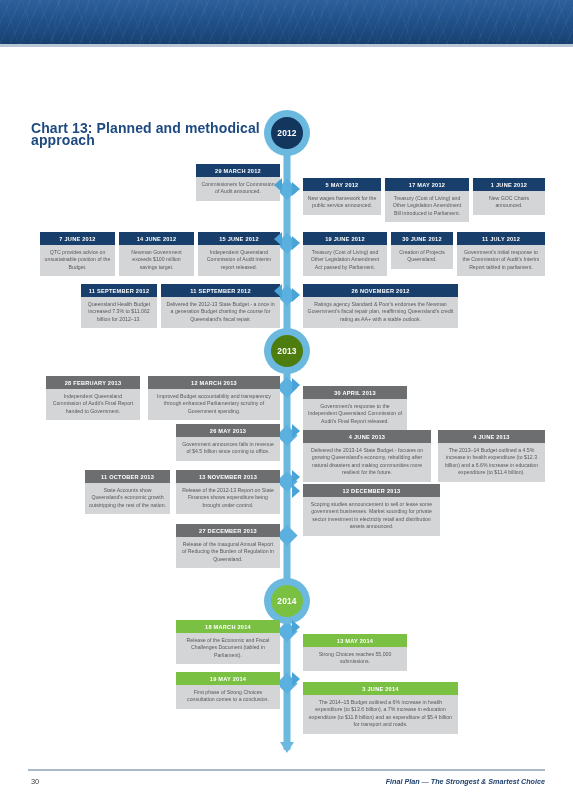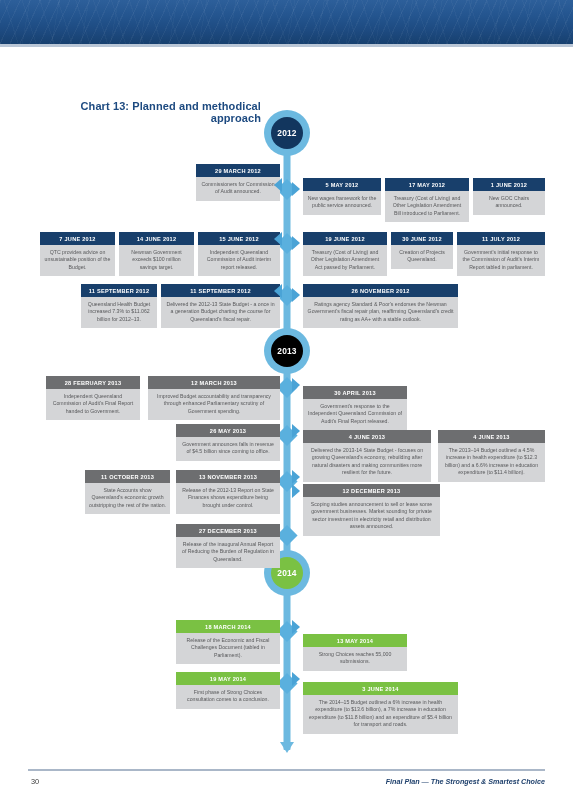--- a/index.html
+++ b/index.html
@@ -32,28 +32,27 @@
   .header-edge {
     position: absolute;
     top: 44px; left: 0;
     width: 573px; height: 3px;
     background: #b9c6d6;
   }
 
   
   .chart-title {
     position: absolute;
-    left: 31px; top: 100px;
+    left: 31px; top: 122px;
     width: 230px;
-    font-size: 11px;
+    font-size: 14px;
     font-weight: bold;
     line-height: 12.4px;
     color: #1d4a80;
     letter-spacing: .1px;
-    text-align: right;
   }
 
   
   .spine {
     position: absolute;
     left: 287px;
     top: 130px;
     width: 7px;
     height: 620px;
     background: #6cb9e0;
@@ -112,21 +111,21 @@
     border-radius: 50%;
     display: flex;
     align-items: center;
     justify-content: center;
     font-size: 8.4px;
     font-weight: bold;
     color: #ffffff;
     letter-spacing: .2px;
   }
   .year-inner.navy { background: #12365e; }
-  .year-inner.gray { background: #000000; }
+  .year-inner.gray { background: #4d7c0f; }
   .year-inner.green { background: #7ac143; }
 
   
   .card {
     position: absolute;
   }
   .card-head {
     font-size: 5.6px;
     font-weight: bold;
     color: #ffffff;
@@ -194,21 +193,21 @@
     <div class="marker" style="top: 624px;"></div>
     <div class="marker" style="top: 676px;"></div>
   </div>
 <div id="years-layer">
     <div class="year-bubble" style="top: 110px; text-align: center;">
       <div class="year-inner navy">2012</div>
     </div>
     <div class="year-bubble" style="top: 328px;">
       <div class="year-inner gray">2013</div>
     </div>
-    <div class="year-bubble" style="top: 550px;">
+    <div class="year-bubble" style="top: 578px;">
       <div class="year-inner green">2014</div>
     </div>
   </div>
 <div id="events-layer">
     <div class="card navy" style="left: 196px; top: 164px; width: 84px;">
       <div class="card-head">29 MARCH 2012</div>
       <div class="card-body">Commissioners for Commission of Audit announced.</div>
     </div>
     <div class="card navy" style="left: 303px; top: 178px; width: 78px;">
       <div class="card-head">5 MAY 2012</div>

